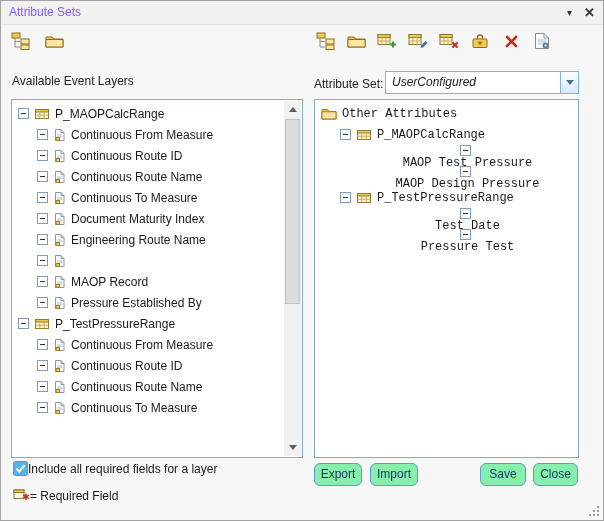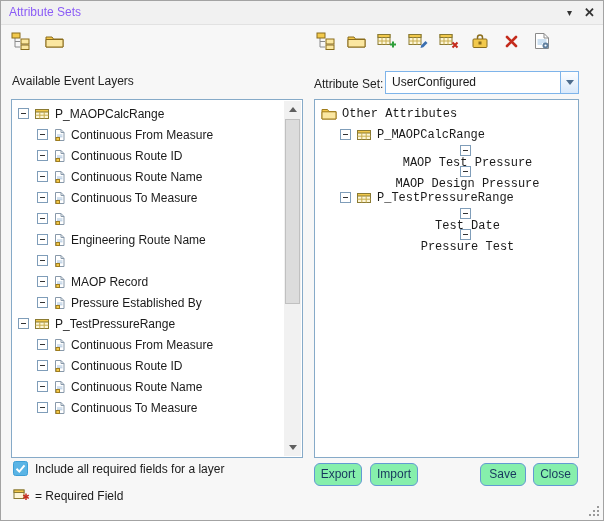--- a/index.html
+++ b/index.html
@@ -22,21 +22,21 @@
   .win-btn.close{font-size:13px;font-weight:bold;}
   
   .tb-left{position:absolute;left:8px;top:30px;display:flex;gap:12px;}
   .tb-right{position:absolute;left:313px;top:30px;width:264px;display:flex;gap:9px;}
   .tb-icon{width:22px;height:20px;display:flex;align-items:center;justify-content:center;}
   
   .lbl-layers{position:absolute;left:11px;top:73px;color:#222;}
   .lbl-attrset{position:absolute;left:313px;top:76px;color:#222;}
   
   .dropdown{position:absolute;left:384px;top:70px;width:192px;height:21px;background:#fff;border:1px solid #7eb4ea;}
-  .dd-value{position:absolute;left:6px;top:3px;color:#1a1a1a;}
+  .dd-value{position:absolute;left:6px;top:3px;color:#1a1a1a;font-style:italic;}
   .dd-btn{position:absolute;right:0;top:0;bottom:0;width:17px;border-left:1px solid #7eb4ea;background:linear-gradient(#fdfeff,#d9e9fb);display:flex;align-items:center;justify-content:center;}
   .dd-arrow{width:0;height:0;border-left:4px solid transparent;border-right:4px solid transparent;border-top:5px solid #4d6c8d;}
   
   .panel{position:absolute;top:98px;background:#fff;border:1px solid #86aac8;}
   .panel-left{left:10px;width:290px;height:357px;}
   .panel-right{left:313px;width:263px;height:357px;}
   .tree{position:absolute;top:3px;left:2px;bottom:2px;overflow:hidden;}
   .tree-left{right:18px;}
   .tree-right{right:2px;font-family:Liberation Mono, monospace;}
   .tree-row{height:21px;display:flex;align-items:center;white-space:nowrap;text-align:center;}
@@ -48,23 +48,23 @@
   .node-label{color:#1a1a1a;}
   
   .vscroll{position:absolute;top:1px;right:1px;bottom:1px;width:17px;background:#f1f1f1;}
   .sb-btn{position:absolute;left:0;width:17px;height:17px;display:flex;align-items:center;justify-content:center;background:#f1f1f1;}
   .sb-up{top:0;}
   .sb-down{bottom:0;}
   .tri-up{width:0;height:0;border-left:4px solid transparent;border-right:4px solid transparent;border-bottom:5px solid #5f5f5f;}
   .tri-down{width:0;height:0;border-left:4px solid transparent;border-right:4px solid transparent;border-top:5px solid #5f5f5f;}
   .sb-thumb{position:absolute;left:1px;width:15px;top:18px;height:185px;background:#dcdcdc;border:1px solid #c0c0c0;box-sizing:border-box;}
   
-  .chk-row{position:absolute;left:12px;top:460px;display:flex;align-items:center;gap:7px;}
+  .chk-row{position:absolute;left:12px;top:460px;display:flex;align-items:center;}
   .checkbox{width:15px;height:15px;display:inline-flex;}
-  .legend-row{position:absolute;left:12px;top:486px;display:flex;align-items:center;gap:5px;}
+  .legend-row{position:absolute;left:12px;top:486px;display:flex;align-items:center;}
   .btn{position:absolute;top:462px;height:23px;box-sizing:border-box;background:#86efac;border:1px solid #639ad2;color:#17375e;text-align:center;line-height:21px;border-radius:6px;cursor:default;}
   .btn-export{left:313px;width:48px;}
   .btn-import{left:369px;width:48px;}
   .btn-save{left:479px;width:46px;}
   .btn-close{left:532px;width:45px;}
   
   .grip{position:absolute;right:3px;bottom:3px;width:12px;height:12px;}
 </style>
 </head>
 <body>
@@ -276,20 +276,21 @@
           </span>
           <span class="node-icon">
             <svg width="13" height="14" viewBox="0 0 13 14">
               <path d="M2.5 1.5 h5.5 l3 3 v8 h-8.5 z" fill="#fff" stroke="#8899aa"></path>
               <path d="M8 1.5 v3 h3" fill="none" stroke="#8899aa"></path>
               <line x1="4" y1="7" x2="9.5" y2="7" stroke="#aac4dd"></line>
               <line x1="4" y1="8.8" x2="9.5" y2="8.8" stroke="#aac4dd"></line>
               <rect x="3" y="9.5" width="3.5" height="3" fill="#f2c94c" stroke="#a07d1c"></rect>
             </svg>
           </span>
+          <span class="node-label">Document Maturity Index</span>
         </div>
         <div class="tree-row lvl1">
           <span class="expand-box">
             <svg width="11" height="11">
               <rect x="0.5" y="0.5" width="10" height="10" fill="#fff" stroke="#7f9db9"></rect>
               <line x1="3" y1="5.5" x2="8" y2="5.5" stroke="#333"></line>
             </svg>
           </span>
           <span class="node-icon">
             <svg width="13" height="14" viewBox="0 0 13 14">

